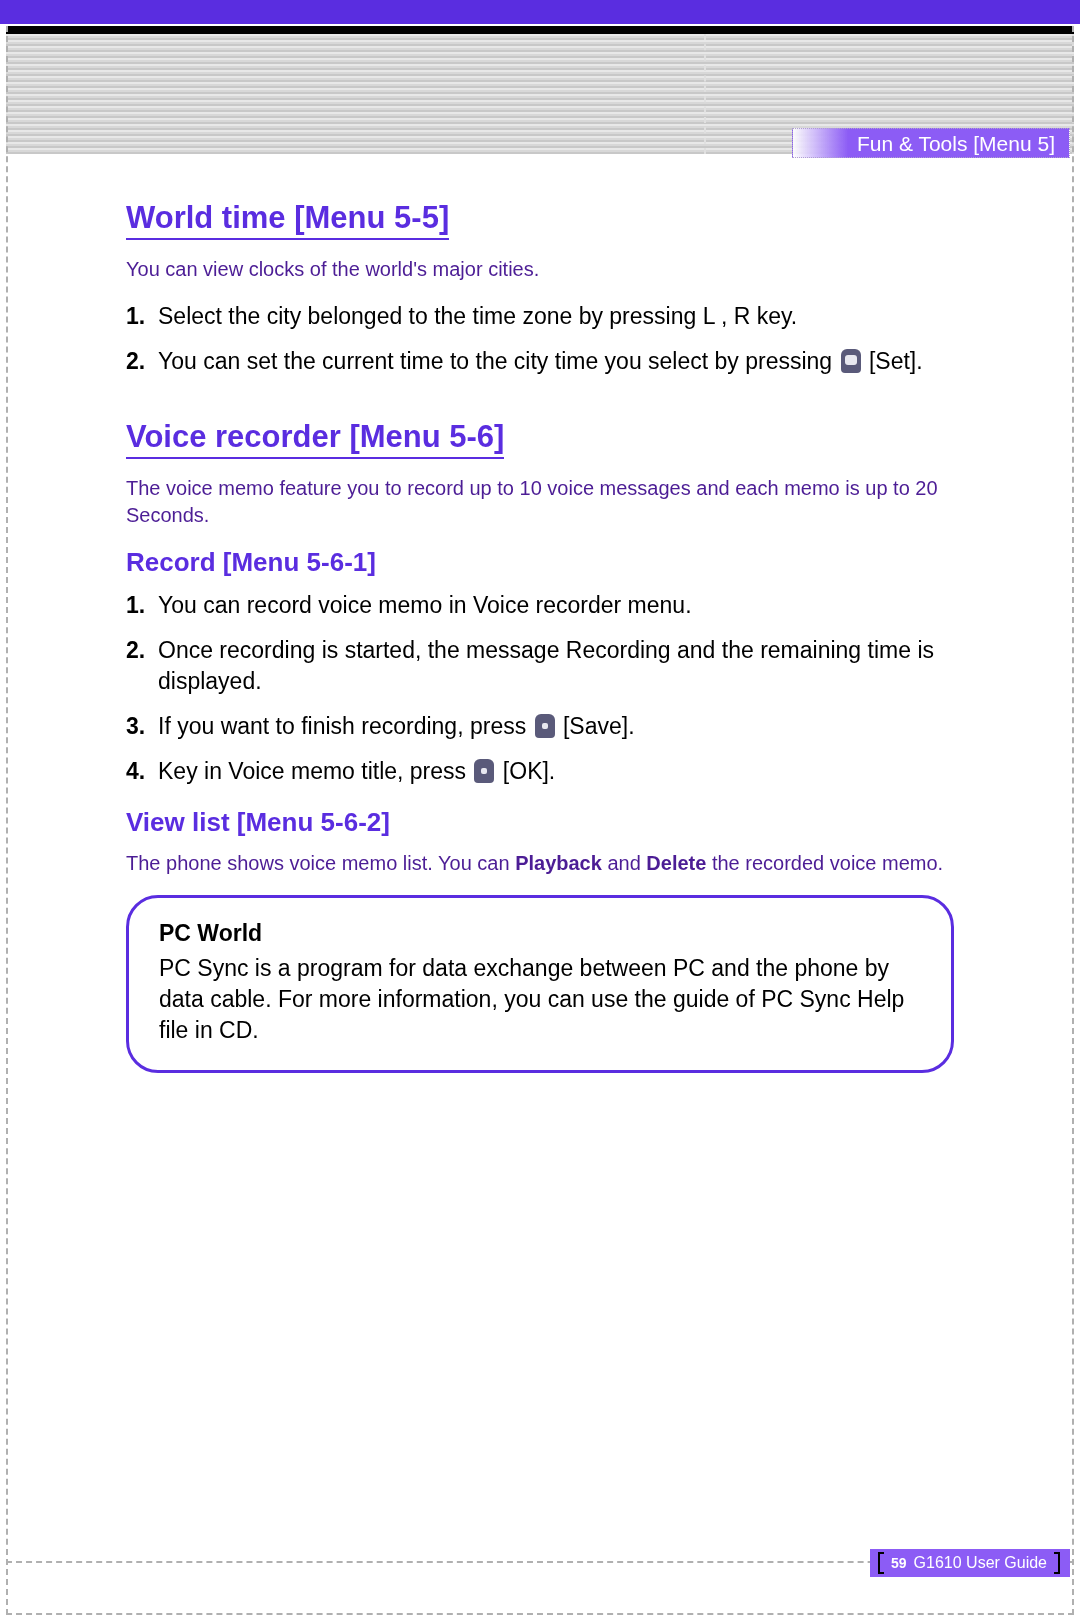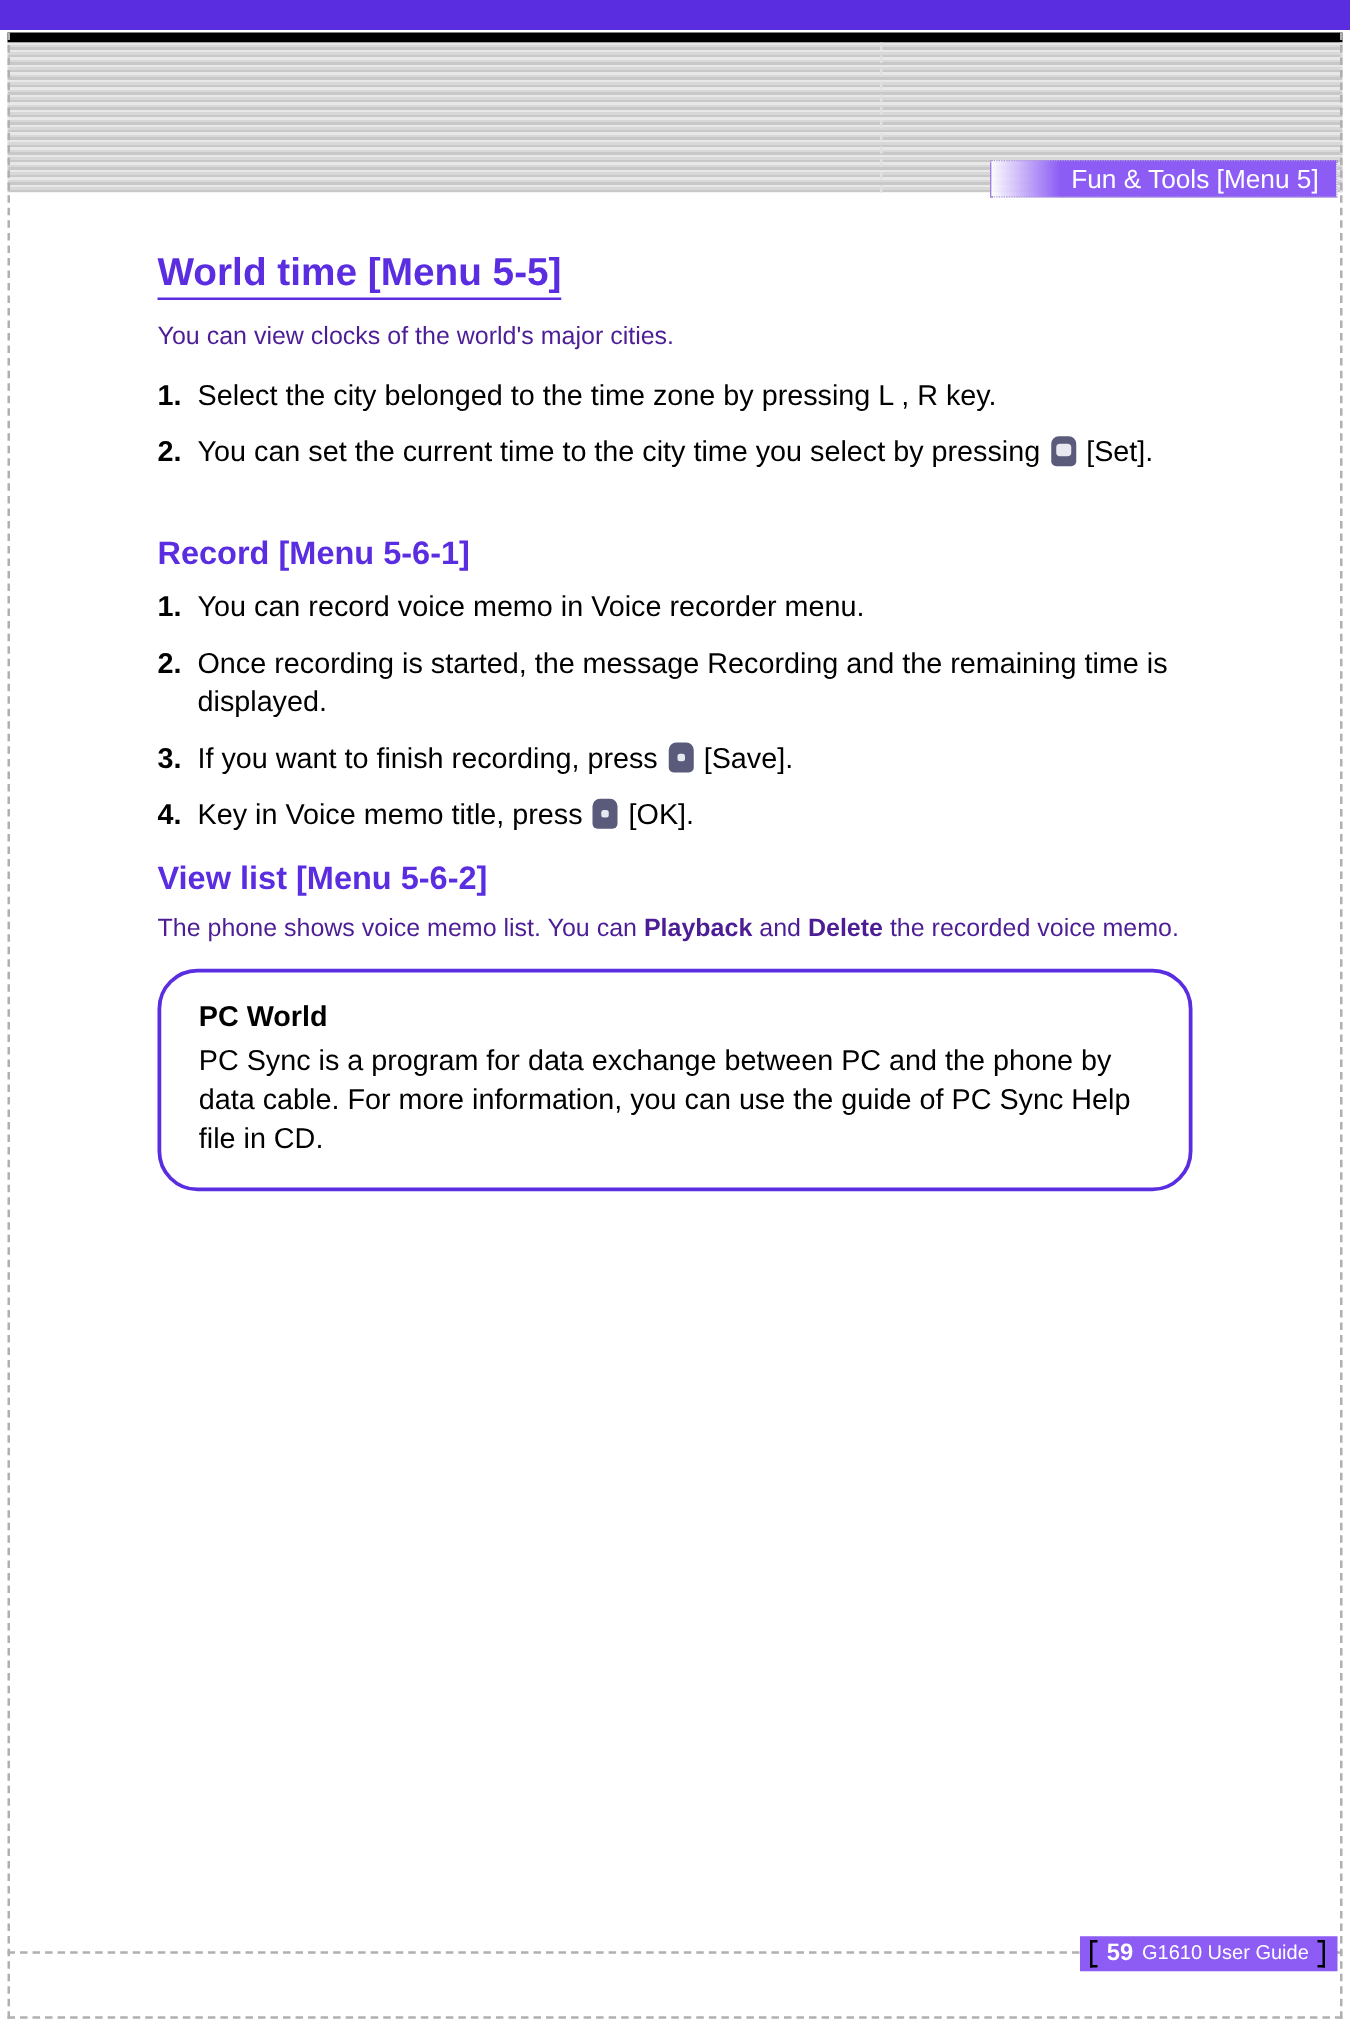--- a/index.html
+++ b/index.html
@@ -184,21 +184,21 @@
     color: #ffffff;
     font-size: 16px;
     line-height: 28px;
     padding: 0 10px 0 8px;
     display: flex;
     align-items: center;
     gap: 7px;
   }
   .footer-page {
     font-weight: bold;
-    font-size: 19px;
+    font-size: 14px;
   }
   .footer-bracket {
     display: inline-block;
     width: 6px;
     height: 22px;
     border: 2px solid #000;
     border-right: none;
     background: #8c5cf5;
   }
   .footer-bracket.right {
@@ -232,20 +232,22 @@
     <li>
       <span class="num">2.</span>
       <span>You can set the current time to the city time you select by pressing </span>
       <span class="key-icon"></span>
       <span>[Set].</span>
     </li>
   </ul>
 
   <div class="section-gap"></div>
 
+  <div class="h1">Voice recorder [Menu 5-6]</div>
+  <div class="body-text">The voice memo feature you to record up to 10 voice messages and each memo is up to 20 Seconds.</div>
 
   <div class="h2">Record [Menu 5-6-1]</div>
   <ul class="ol">
     <li>
       <span class="num">1.</span>
       <span> You can record voice memo in Voice recorder menu.</span>
     </li>
     <li>
       <span class="num">2.</span>
       <span> Once recording is started, the message Recording and the remaining time is displayed.</span>

